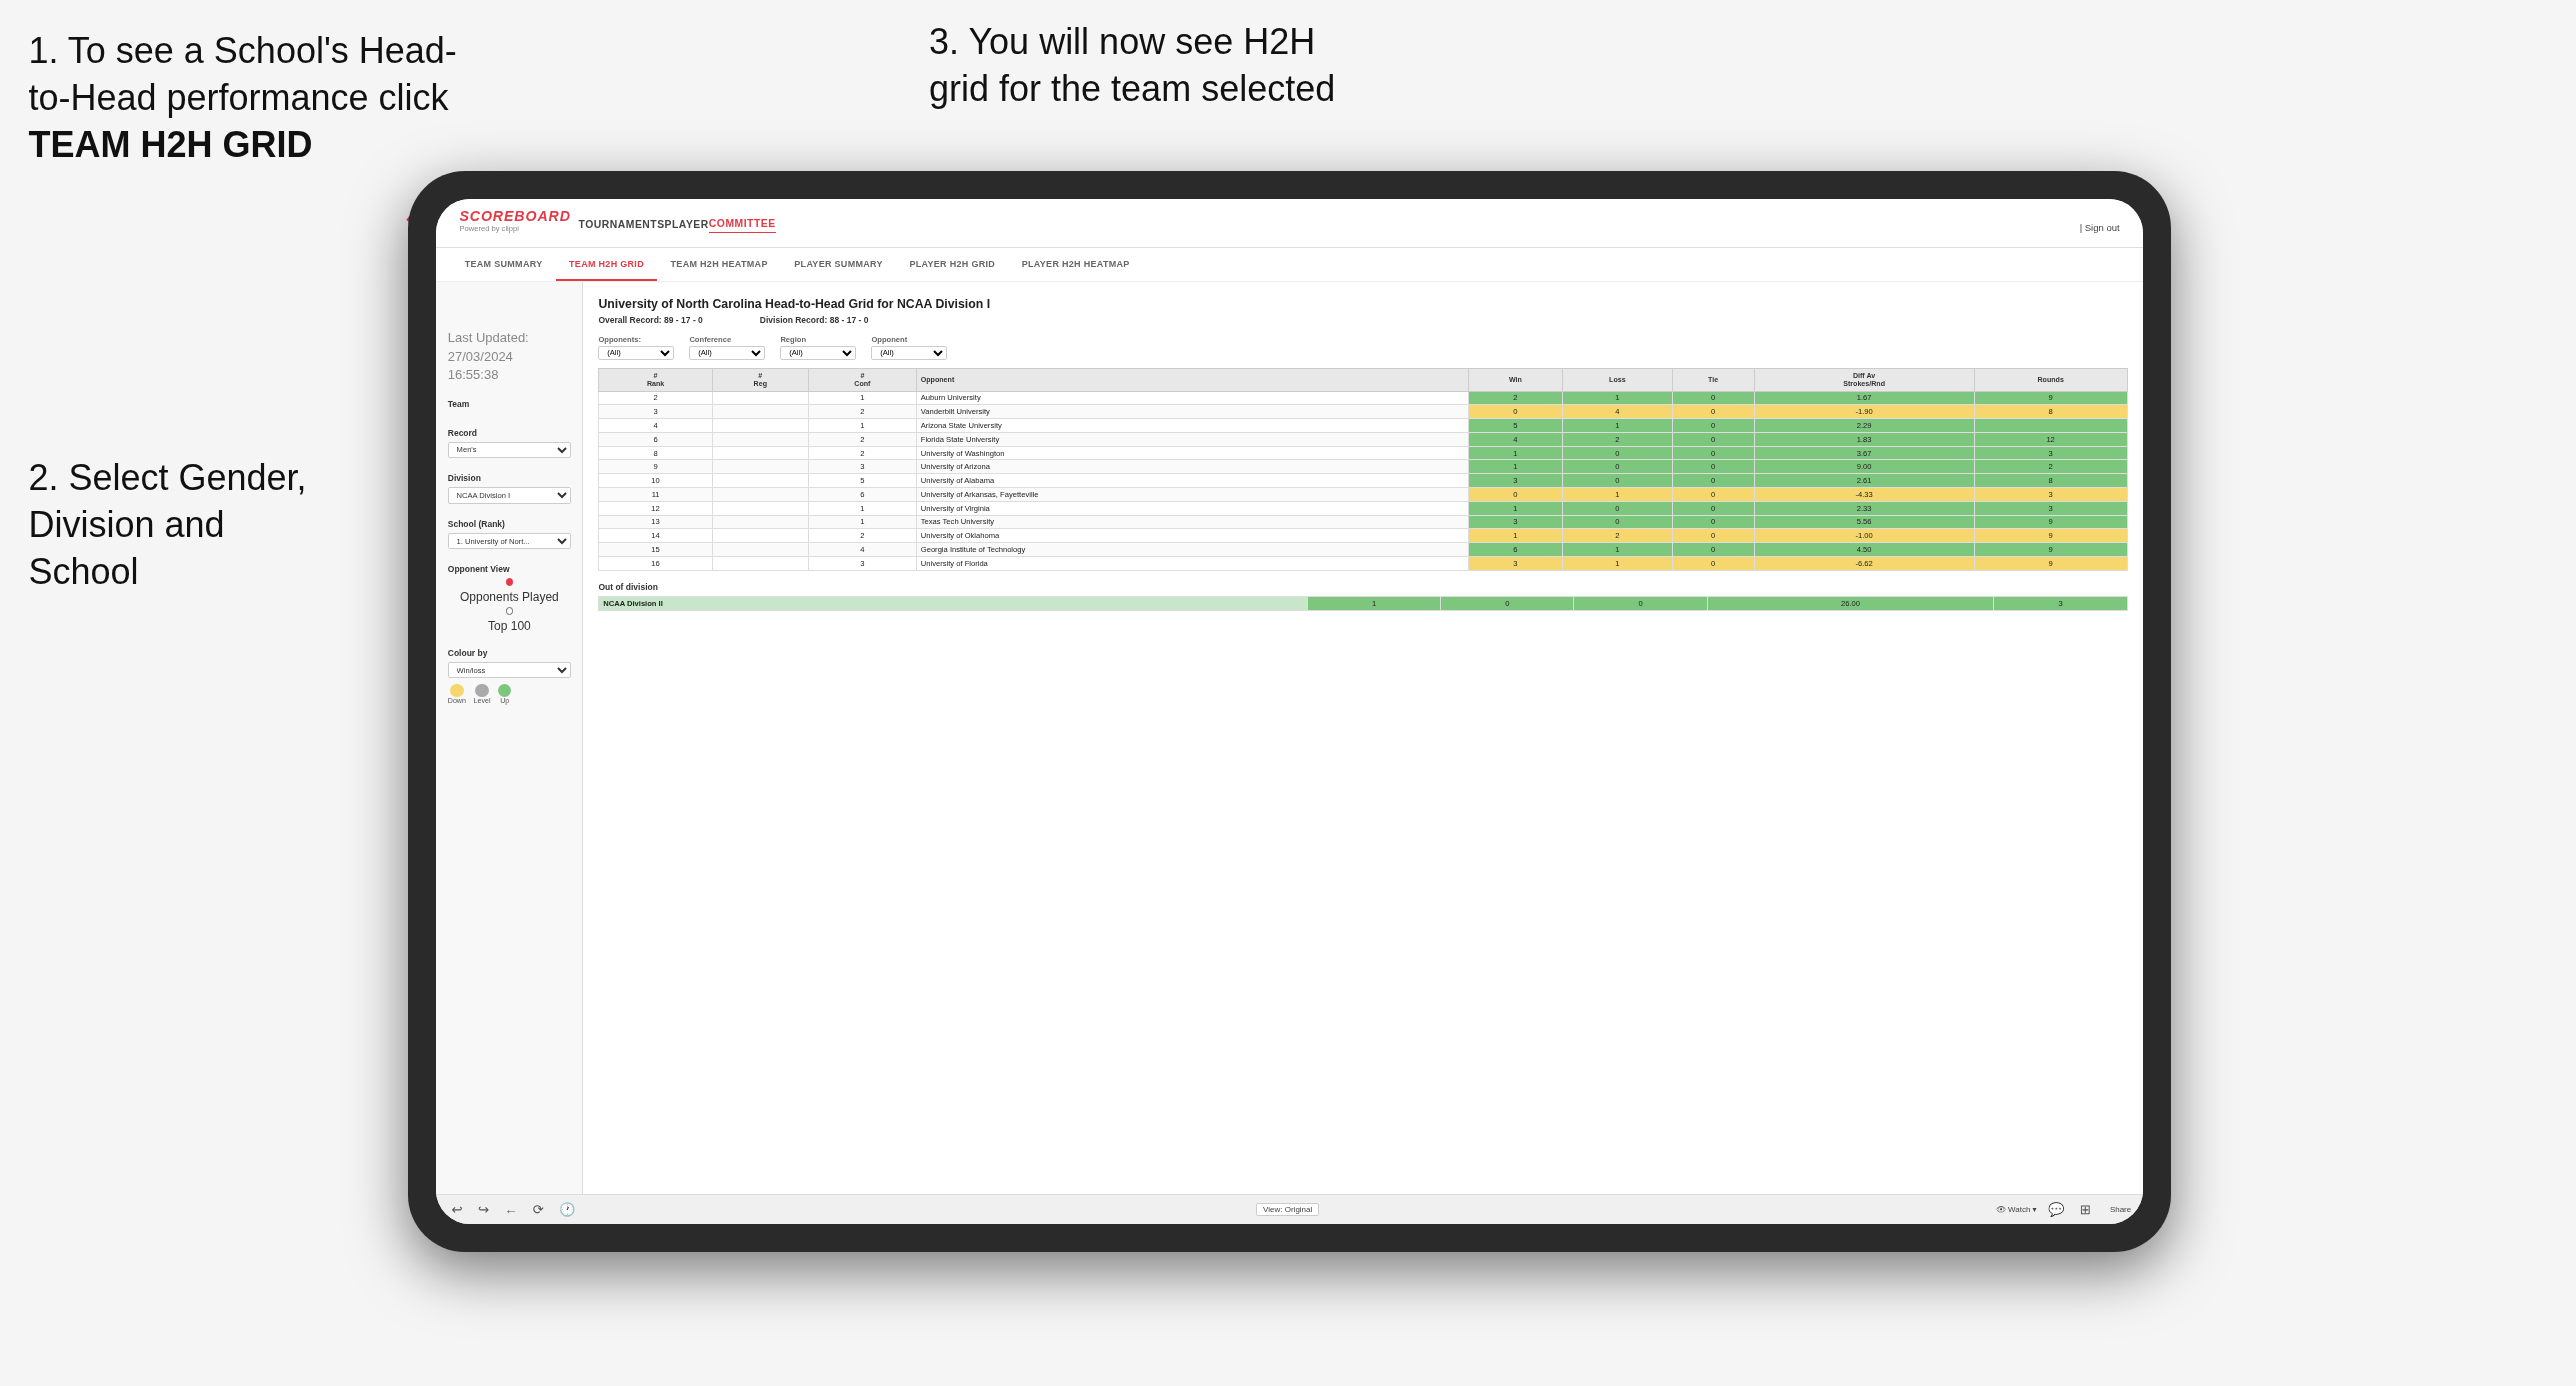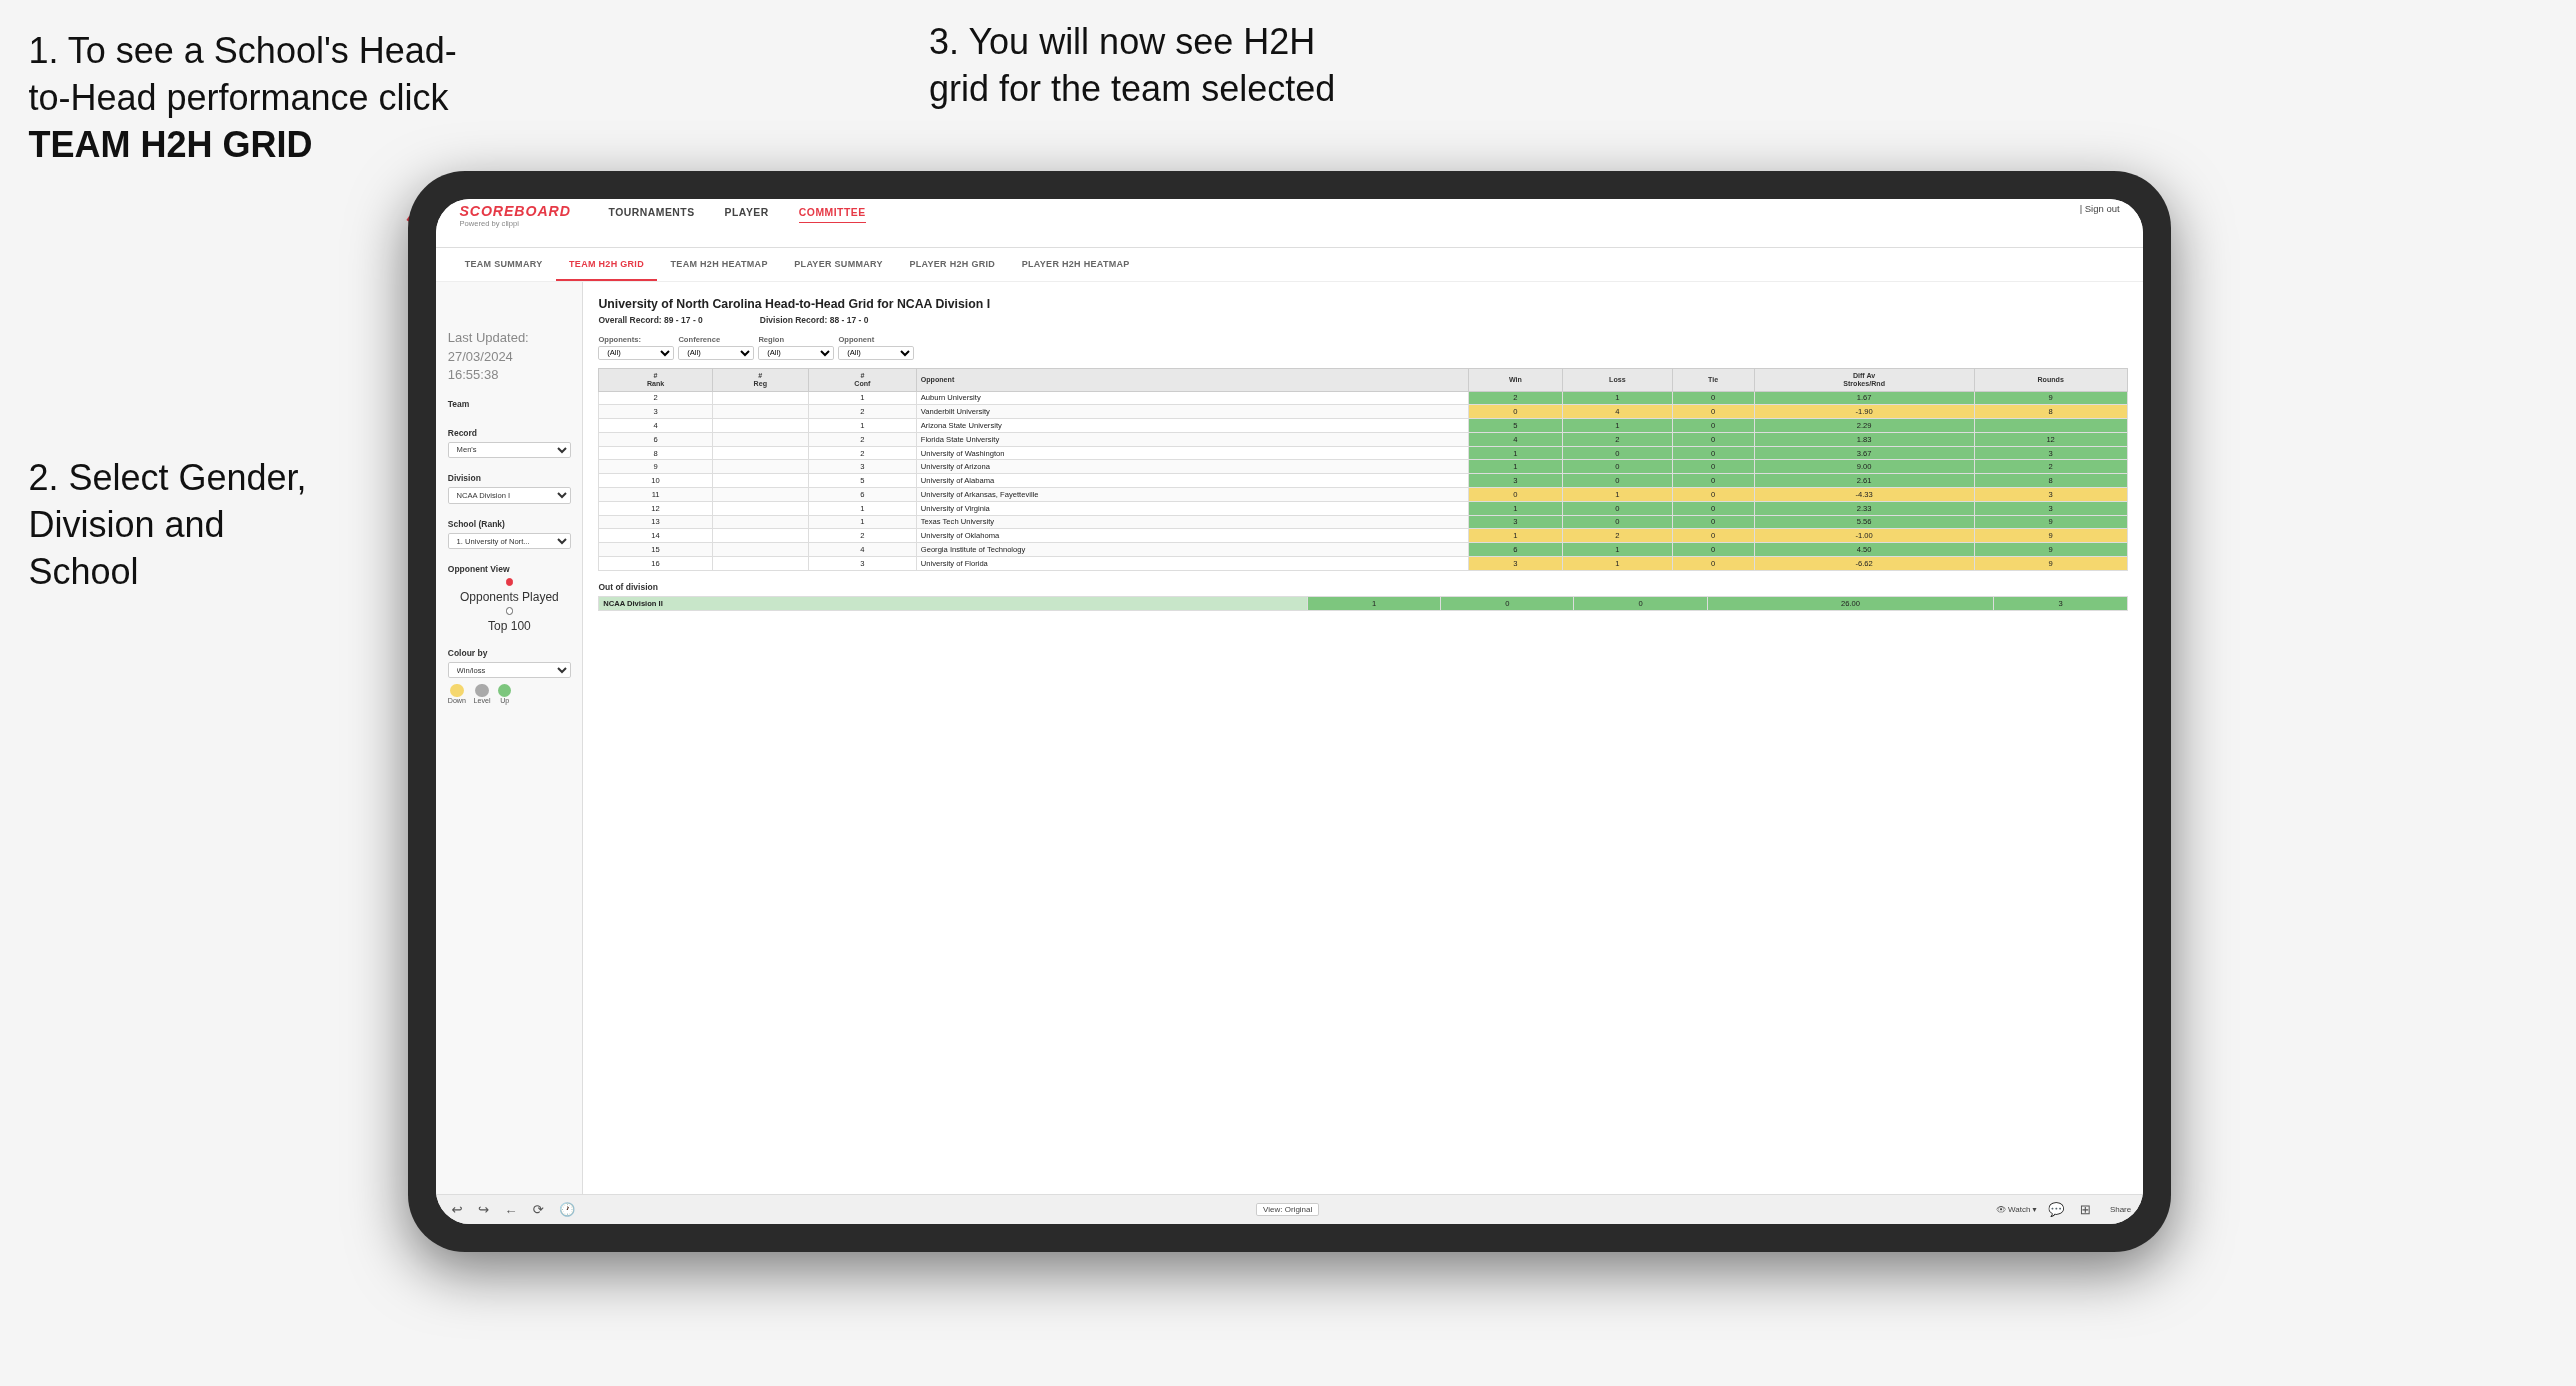--- a/index.html
+++ b/index.html
@@ -45,24 +45,23 @@
       overflow: hidden;
       display: flex;
       flex-direction: column;
     }
 
     
     .nav-bar {
       background: #fff;
       border-bottom: 0.9px solid #ddd;
       display: flex;
-      align-items: flex-start;
-      padding: 4px 23px;
+      align-items: flex-end;
+      padding: 14px 23px;
       height: 49px;
-      gap: 30px;
       flex-shrink: 0;
     }
     .nav-logo {
       display: flex;
       flex-direction: column;
       margin-right: 7.6px;
     }
     .nav-logo .logo-main {
       font-size: 14.2px;
       font-weight: 900;
@@ -220,21 +219,21 @@
       gap: 57px;
       font-size: 8.5px;
       color: #333;
       margin-bottom: 9.5px;
     }
     .grid-records span { font-weight: 600; }
 
     
     .filter-row {
       display: flex;
-      gap: 4px;
+      gap: 15px;
       margin-bottom: 7.6px;
       align-items: center;
     }
     .filter-group {
       display: flex;
       flex-direction: column;
       gap: 1.9px;
     }
     .filter-label {
       font-size: 7.6px;

